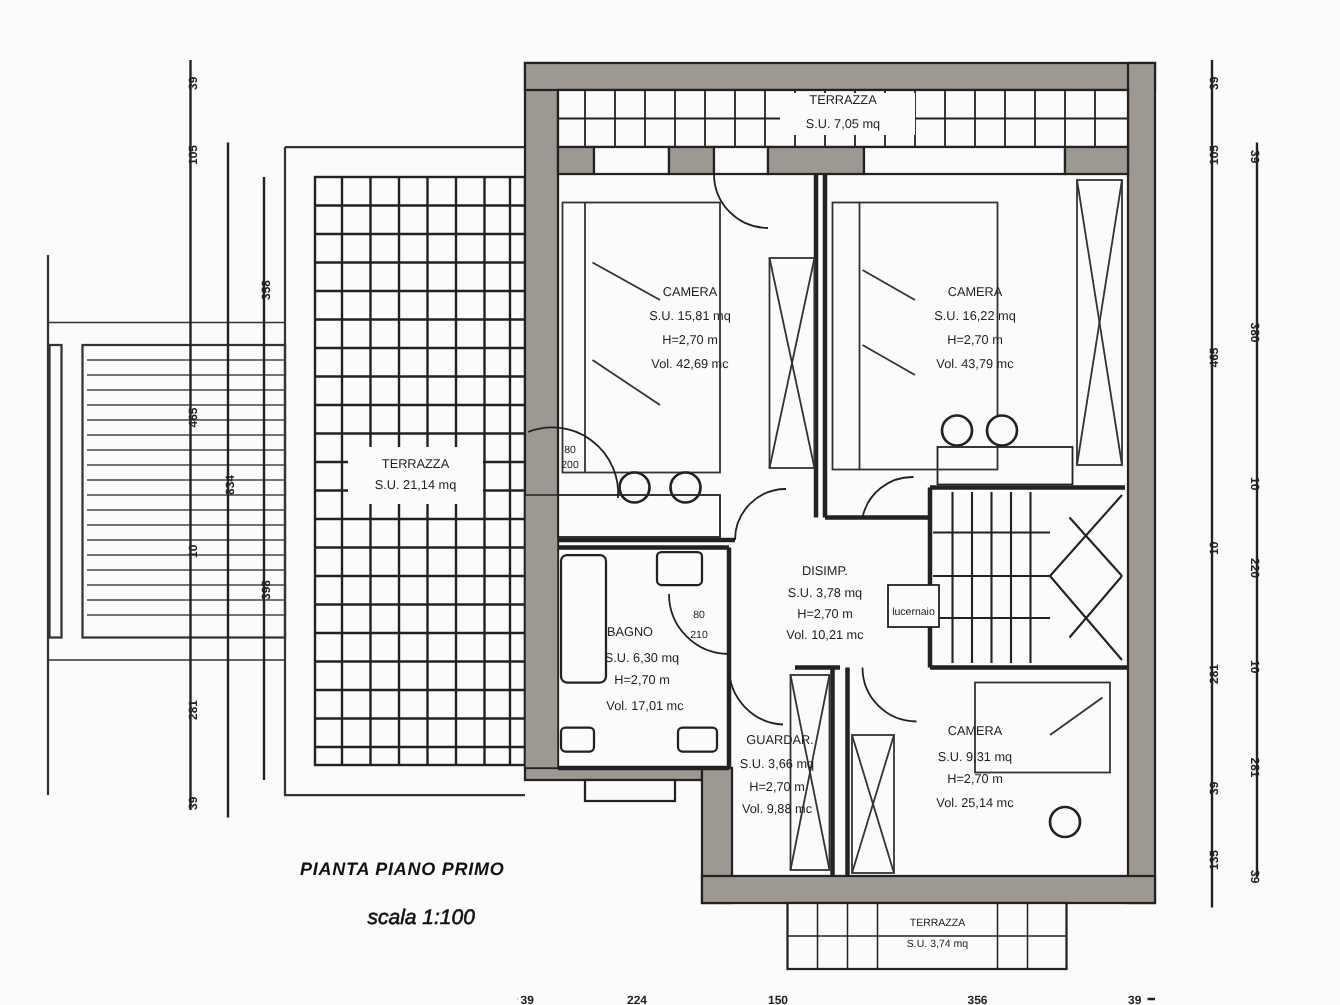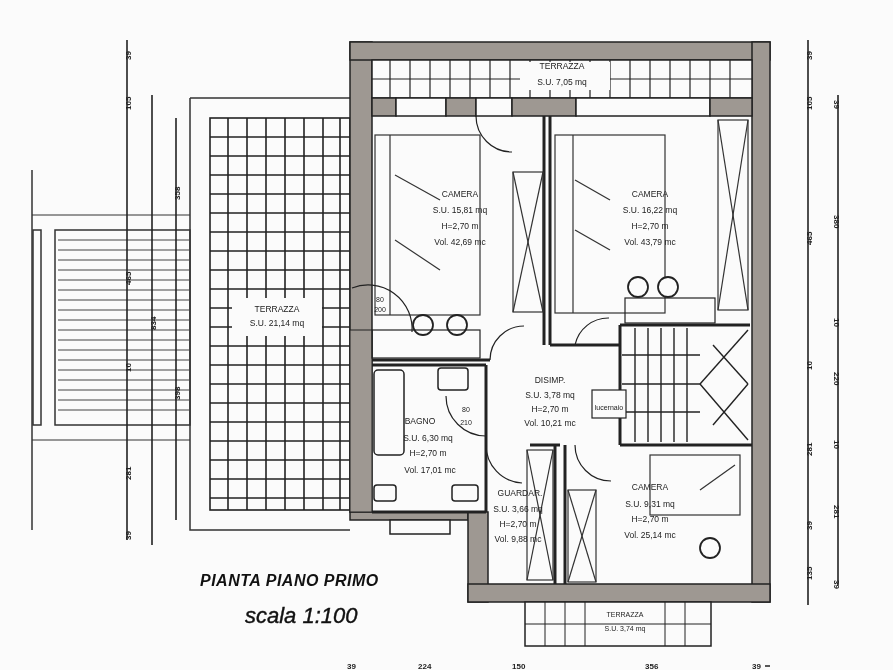--- a/index.html
+++ b/index.html
@@ -1,22 +1,22 @@
 <!DOCTYPE html>
 <html><head>
 <meta charset="utf-8">
 <style>
   html, body { margin:0; padding:0; }
   body { width:893px; height:670px; background:#fbfbfb; position:relative; overflow:hidden; font-family:"Liberation Sans", sans-serif; }
   svg { position:absolute; left:0; top:0; }
   .lbl { font-family:"Liberation Sans", sans-serif; font-size:8.5px; fill:#222; text-anchor:middle; }
   .dim { font-family:"Liberation Sans", sans-serif; font-size:8px; font-weight:bold; fill:#222; }
   .title { position:absolute; font-family:"Liberation Sans", sans-serif; font-style:italic; font-weight:bold; color:#111; }
-  .t1 { left:200px; top:572px; font-size:16px; letter-spacing:0.5px; }
-  .t2 { left:245px; top:603px; font-size:22px; font-weight:normal; -webkit-text-stroke:0.4px #111; }
+  .t1 { left:200px; top:572px; font-size:12px; letter-spacing:0.5px; }
+  .t2 { left:245px; top:603px; font-size:14px; font-weight:normal; -webkit-text-stroke:0.4px #111; }
 </style>
 </head>
 <body>
 
 <svg width="893" height="670" viewBox="0 0 893 670">
 
   <g stroke="#333" fill="none">
     <line x1="32" y1="170" x2="32" y2="530" stroke-width="1.5"></line>
     <line x1="32" y1="215" x2="190" y2="215" stroke-width="1"></line>
     <line x1="32" y1="440" x2="190" y2="440" stroke-width="1"></line>

